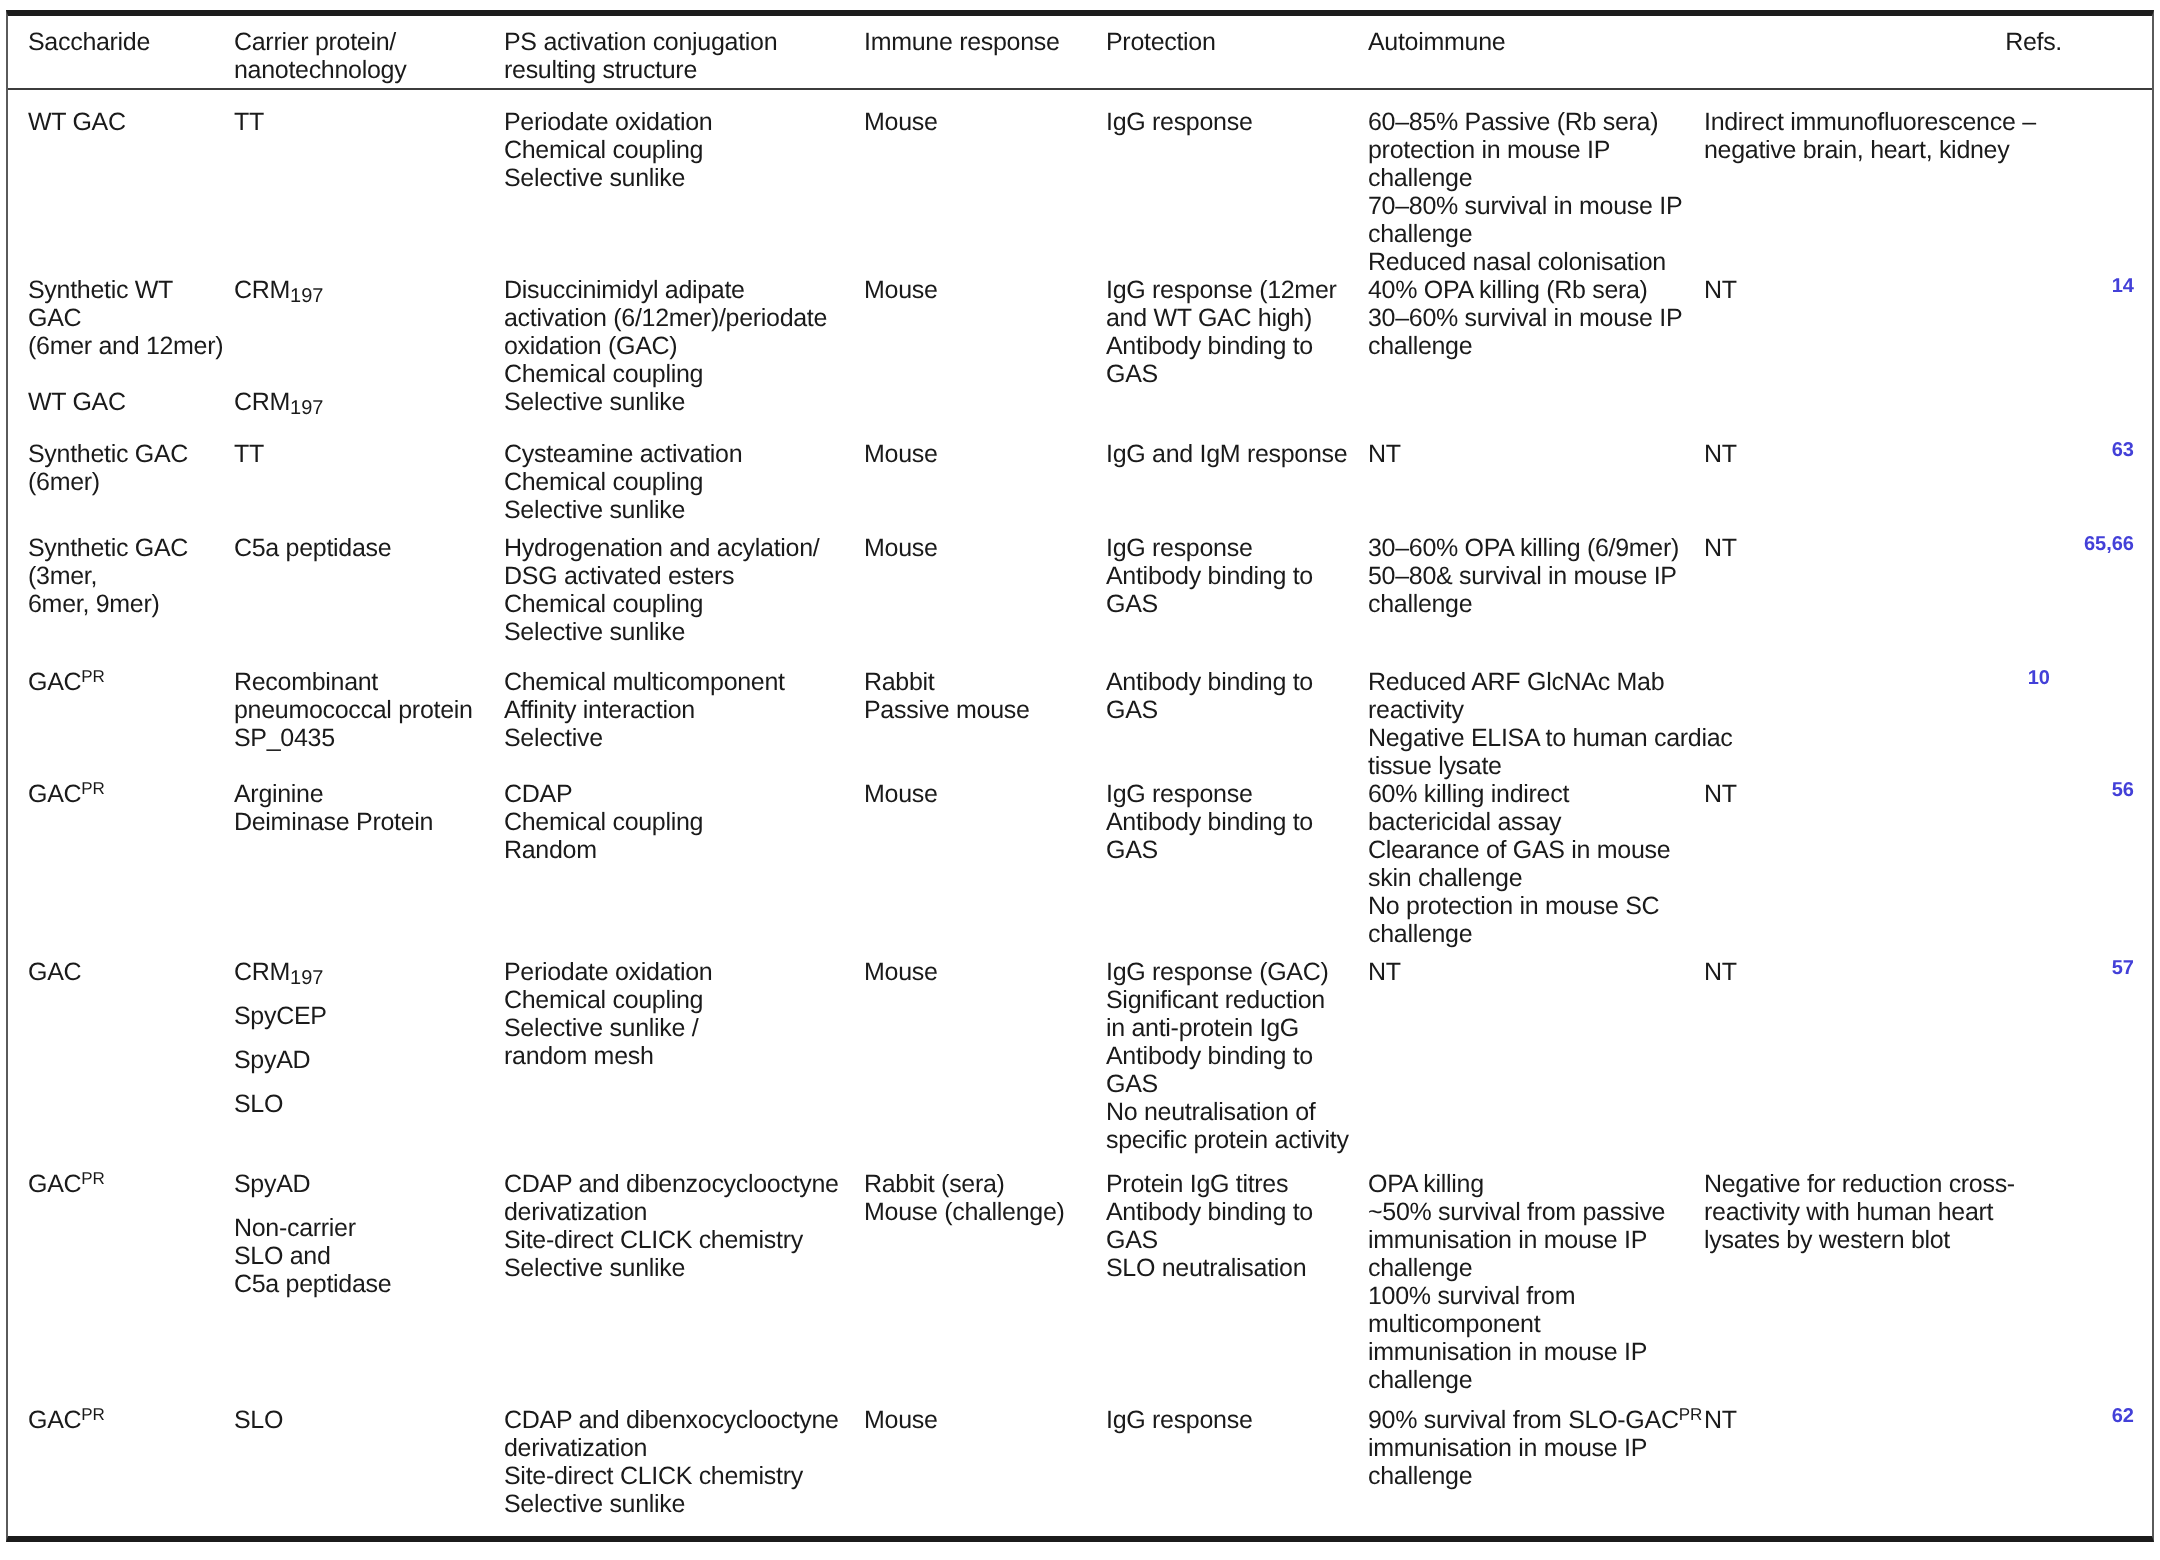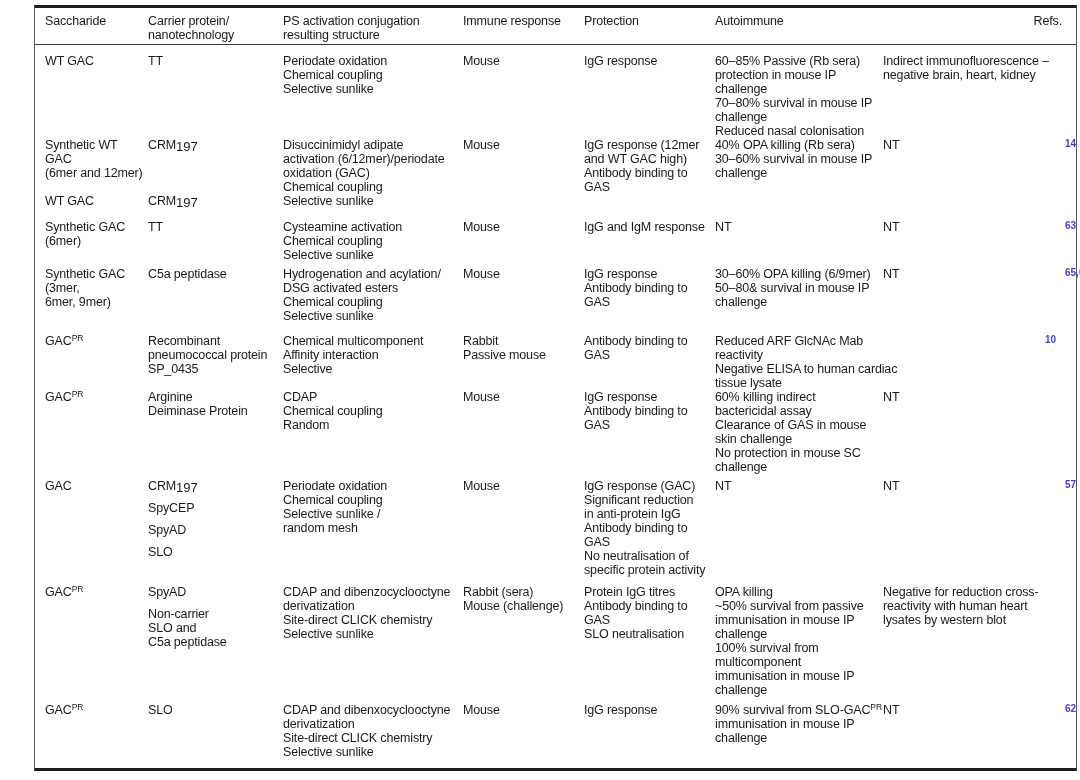--- a/index.html
+++ b/index.html
@@ -1,31 +1,31 @@
 <!DOCTYPE html>
 <html><head>
 <meta charset="utf-8">
 <style>
   html,body{margin:0;padding:0;background:#ffffff;}
   body{width:1080px;height:780px;position:relative;overflow:hidden;
        font-family:"Liberation Sans","DejaVu Sans",sans-serif;color:#1a1a1a;}
   .table-frame{position:absolute;left:3px;top:5px;right:3px;height:766px;box-sizing:border-box;
        border-top:3px solid #1c1c1c;border-bottom:3px solid #1c1c1c;
-       border-left:1px solid #5a5a5a;border-right:1px solid #5a5a5a;background:#fff;margin-left:31px;}
+       border-left:1px solid #5a5a5a;border-right:1px solid #5a5a5a;background:#fff;}
   .grid{display:grid;grid-template-columns:103px 135px 180px 121px 131px 168px 182px auto;
        padding-left:10px;box-sizing:border-box;}
   .thead{min-height:37px;border-bottom:1px solid #3c3c3c;padding-top:6px;}
   .tbody{padding-top:9px;}
   .line,.hline{font-size:12.5px;line-height:14px;white-space:nowrap;letter-spacing:-0.15px;}
   .hcell{padding-right:4px;}
   .hcell.refs-h{text-align:right;padding-right:3px;}
   .cell{padding-right:4px;overflow:visible;}
   .block + .block{margin-top:8px;}
   sup{font-size:8.5px;line-height:0;vertical-align:4px;letter-spacing:0;}
-  sub{font-size:13px;line-height:0;vertical-align:-2px;letter-spacing:0;}
+  sub{font-size:10px;line-height:0;vertical-align:-2px;letter-spacing:0;}
   .refcell{text-align:right;padding-right:9px;}
   .ref{font-size:10px;line-height:12px;font-weight:700;letter-spacing:0;cursor:pointer;}
   
   .trow:nth-child(1){min-height:84px}
   .trow:nth-child(2){min-height:82px}
   .trow:nth-child(3){min-height:47px}
   .trow:nth-child(4){min-height:67px}
   .trow:nth-child(5){min-height:56px}
   .trow:nth-child(6){min-height:89px}
   .trow:nth-child(7){min-height:106px}
@@ -339,20 +339,23 @@
             <div class="line">skin challenge</div>
             <div class="line">No protection in mouse SC</div>
             <div class="line">challenge</div>
           </div>
         </div>
         <div class="cell">
           <div class="block">
             <div class="line">NT</div>
           </div>
         </div>
+        <div class="cell refcell">
+          <div class="ref" style="color: rgb(67, 64, 216);">56</div>
+        </div>
       </div>
       <div class="grid trow">
         <div class="cell">
           <div class="block">
             <div class="line">GAC</div>
           </div>
         </div>
         <div class="cell">
           <div class="block">
             <div class="line">CRM<sub>197</sub></div>

